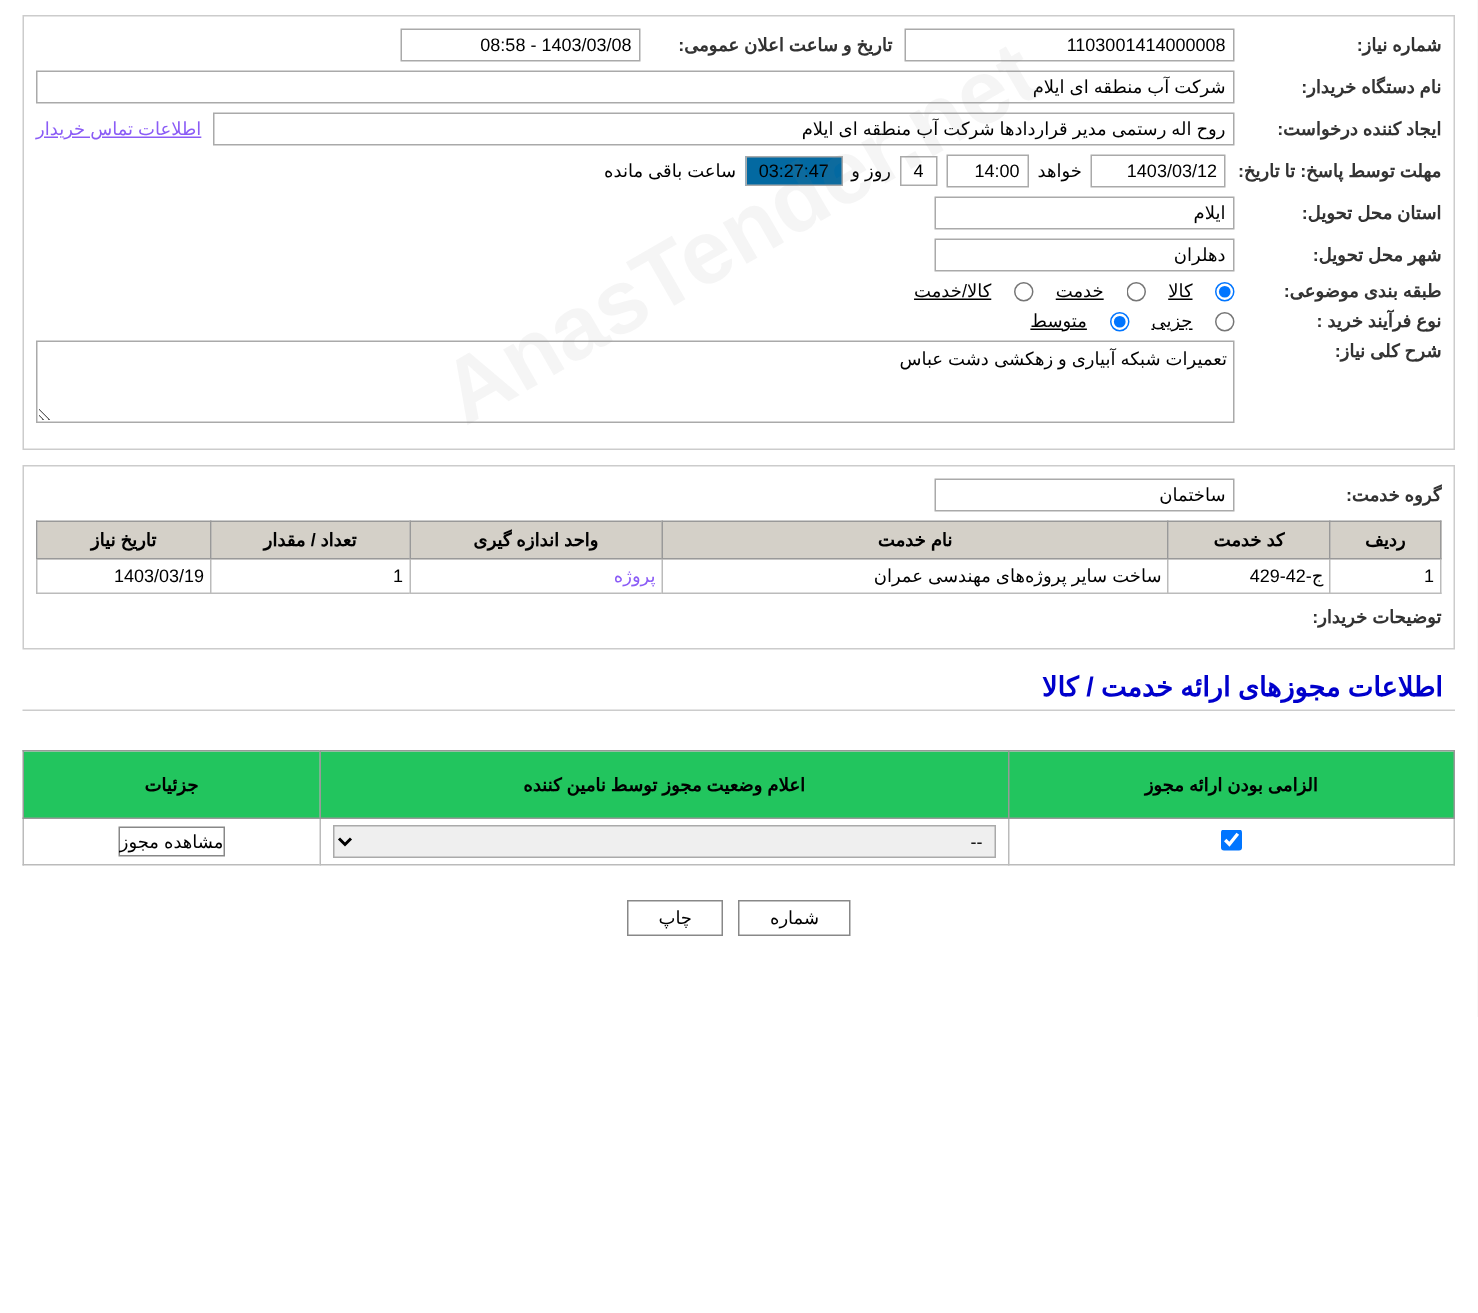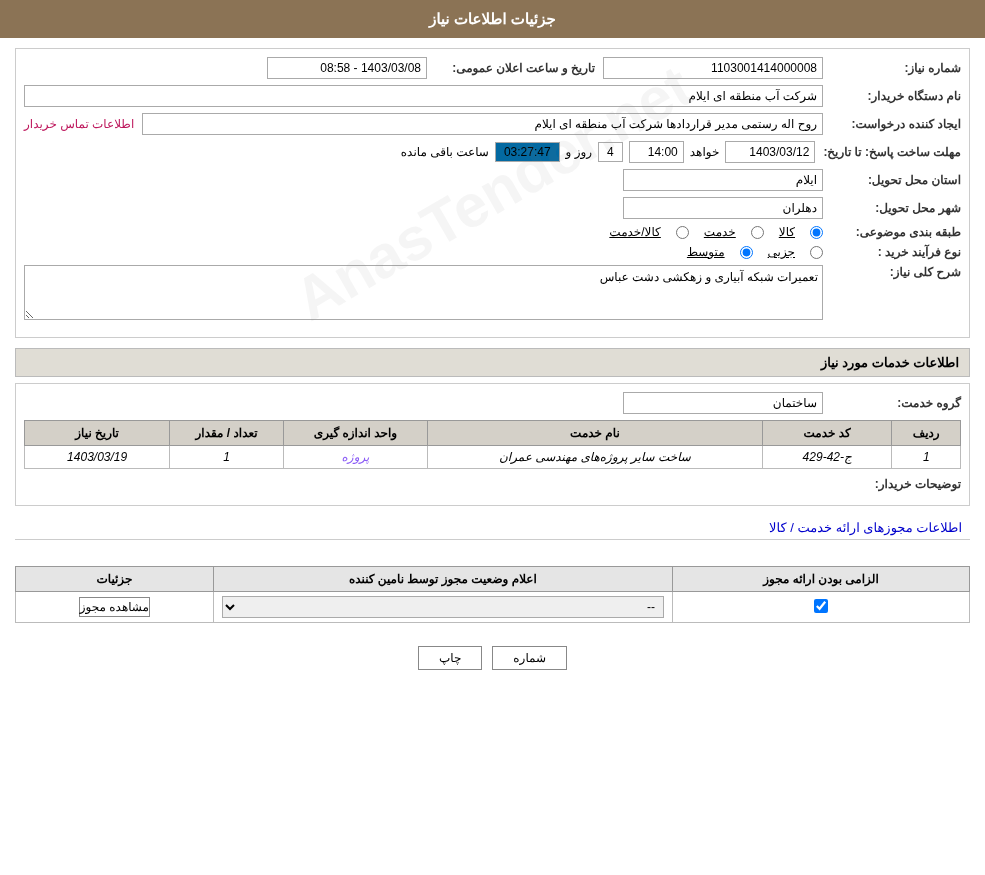--- a/index.html
+++ b/index.html
@@ -59,21 +59,22 @@
     }
     .input-field-sm {
       border: 1px solid #aaa;
       padding: 3px 5px;
       background: #fff;
       height: 22px;
       font-family: Tahoma, Arial, sans-serif;
       font-size: 12px;
     }
     .blue-link {
-      color: #be185d;
+      color: #8b5cf6;
+      text-decoration: underline;
       cursor: pointer;
     }
     .radio-group {
       display: flex;
       gap: 15px;
       align-items: center;
     }
     .radio-item {
       display: flex;
       align-items: center;
@@ -88,24 +89,23 @@
     .table-main th {
       background: #d4d0c8;
       border: 1px solid #999;
       padding: 5px 8px;
       text-align: center;
       font-weight: bold;
       margin-left: 44px;
     }
     .table-main td {
       border: 1px solid #bbb;
-      padding: 4px 20px;
-      text-align: center;
-      background: #fff;
-      font-style: italic;
+      padding: 4px 4px;
+      text-align: right;
+      background: #fff;
     }
     .description-box {
       border: 1px solid #aaa;
       min-height: 55px;
       width: 100%;
       background: #fff;
       padding: 4px;
       font-family: Tahoma, Arial, sans-serif;
       font-size: 12px;
       resize: vertical;
@@ -162,23 +162,23 @@
       cursor: pointer;
       font-family: Tahoma, Arial, sans-serif;
       font-size: 12px;
     }
     .permit-table {
       width: 100%;
       border-collapse: collapse;
       margin-bottom: 8px;
     }
     .permit-table th {
-      background: #e5e5e5;
+      background: #22c55e;
       border: 1px solid #999;
-      padding: 5px 8px;
+      padding: 15px 8px;
       text-align: center;
       font-weight: bold;
     }
     .permit-table td {
       border: 1px solid #bbb;
       padding: 4px 8px;
       text-align: center;
       background: #fff;
     }
     .checkbox-styled {
@@ -195,33 +195,30 @@
     .view-btn {
       background: #fff;
       border: 1px solid #888;
       padding: 2px 0;
       cursor: pointer;
       font-family: Tahoma, Arial, sans-serif;
       font-size: 12px;
     }
     .info-link {
       color: #0000cc;
-      font-weight: normal;
+      font-weight: bold;
       text-decoration: none;
-      font-size: 13px;
+      font-size: 18px;
     }
   </style>
 </head>
 <body>
 
 <div class="page-container">
 
-  <div class="header-bar">
-    <span>جزئیات اطلاعات نیاز</span>
-  </div>
 
   <div class="content-area">
 
     <div class="form-section watermark-area">
       <div class="watermark">AnasTender.net</div>
 
       <div class="form-row">
         <span class="label-cell">شماره نیاز:</span>
         <div class="value-cell" style="max-width:220px;">
           <input type="text" class="input-field" readonly="" value="1103001414000008" style="">
@@ -241,21 +238,21 @@
 
       <div class="form-row">
         <span class="label-cell">ایجاد کننده درخواست:</span>
         <div class="value-cell">
           <input type="text" class="input-field" readonly="" value="روح اله رستمی مدیر قراردادها شرکت آب منطقه ای ایلام" style="">
         </div>
         <span class="blue-link">اطلاعات تماس خریدار</span>
       </div>
 
       <div class="form-row">
-        <span class="label-cell">مهلت ساخت پاسخ: تا تاریخ:</span>
+        <span class="label-cell">مهلت توسط پاسخ: تا تاریخ:</span>
         <div style="display:flex;align-items:center;gap:6px;">
           <input type="text" class="input-field-sm" style="width: 90px;" readonly="" value="1403/03/12">
           <span>خواهد</span>
           <input type="text" class="input-field-sm" style="width: 55px;" readonly="" value="14:00">
           <span style="border:1px solid #aaa;padding:2px 8px;background:#fff;">4</span>
           <span>روز و</span>
           <span style="border:1px solid #aaa;padding:2px 8px;background:#0369a1;">03:27:47</span>
           <span>ساعت باقی مانده</span>
         </div>
       </div>
@@ -307,23 +304,20 @@
       </div>
 
       <div class="form-row" style="align-items:flex-start;">
         <span class="label-cell">شرح کلی نیاز:</span>
         <div class="value-cell">
           <textarea class="description-box" readonly="" style="">تعمیرات شبکه آبیاری و زهکشی دشت عباس</textarea>
         </div>
       </div>
     </div>
 
-    <div class="section-header">
-      <span>اطلاعات خدمات مورد نیاز</span>
-    </div>
 
     <div class="sub-section">
 
       <div class="form-row">
         <span class="label-cell">گروه خدمت:</span>
         <div class="value-cell" style="max-width:200px;">
           <input type="text" class="input-field" readonly="" value="ساختمان" style="">
         </div>
       </div>
 

